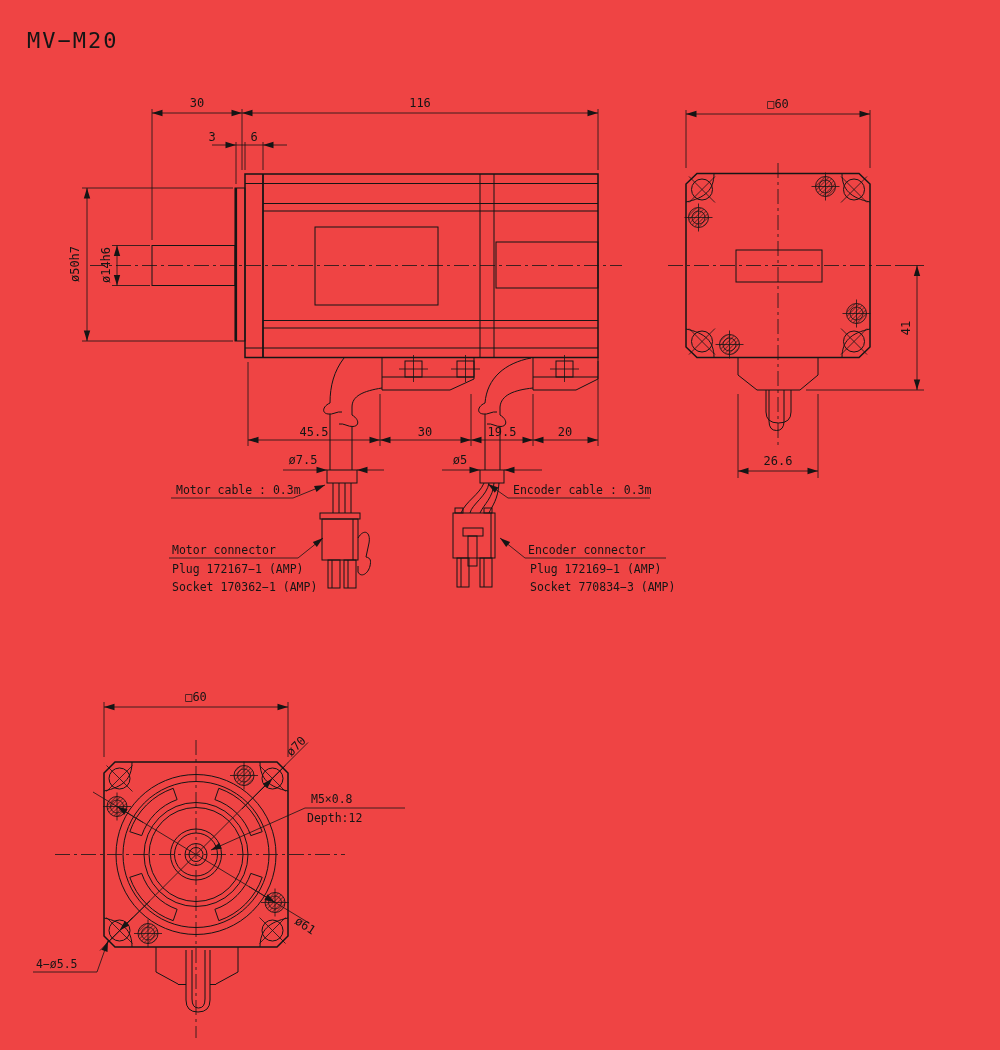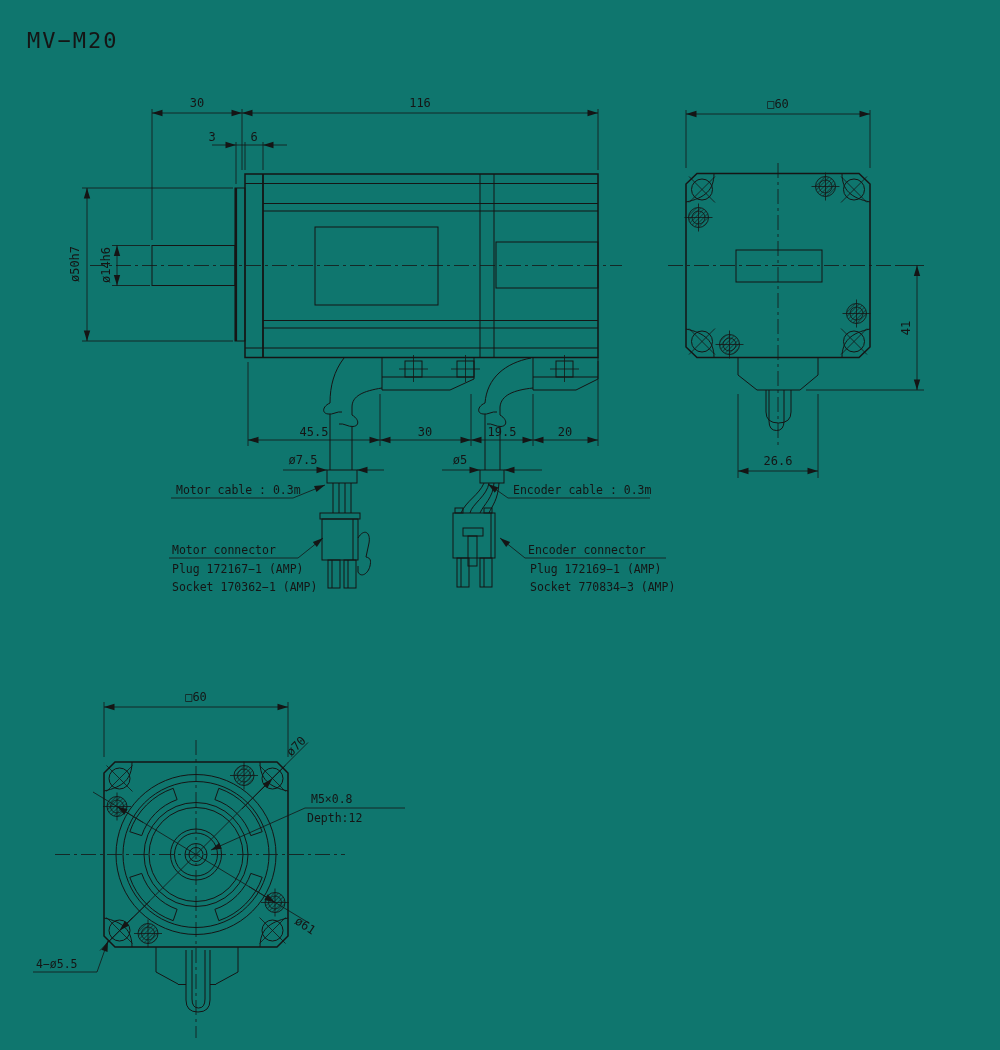--- a/index.html
+++ b/index.html
@@ -1,16 +1,16 @@
 <!DOCTYPE html>
 <html><head>
 <meta charset="utf-8">
 <style>
   html,body{margin:0;padding:0;background:#ffffff;}
-  .page{position:relative;width:1000px;height:1050px;background:#0f766e;overflow:hidden;}
+  .page{position:relative;width:1000px;height:1050px;background:#ef4444;overflow:hidden;}
   svg{display:block;}
   .ln{stroke:#151515;stroke-width:1;fill:none;}
   .ol{stroke:#151515;stroke-width:1.5;fill:none;}
   .thn{stroke:#151515;stroke-width:0.8;fill:none;}
   .cl{stroke:#151515;stroke-width:0.8;fill:none;stroke-dasharray:15,4,3,4;}
   .hx{stroke:#151515;stroke-width:0.9;fill:url(#hatch);}
   text{fill:#151515;font-family:"DejaVu Sans Mono","Liberation Mono",monospace;}
   .dim{font-size:12px;}
   .lbl{font-size:11.5px;}
   .ttl{font-size:22px;letter-spacing:2px;}

